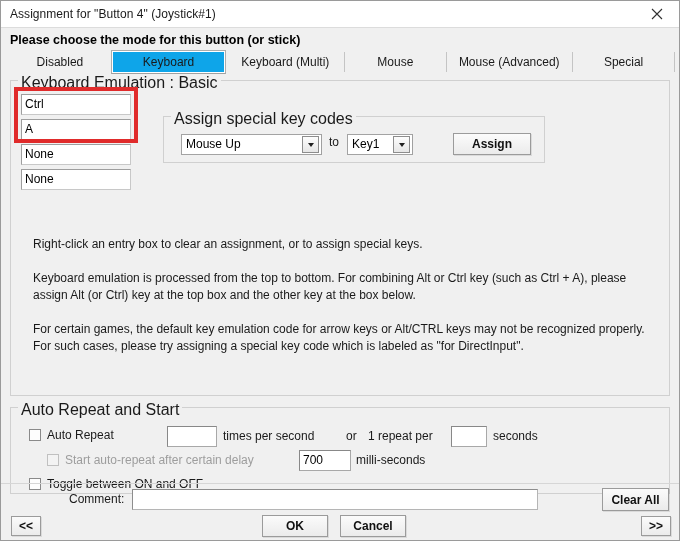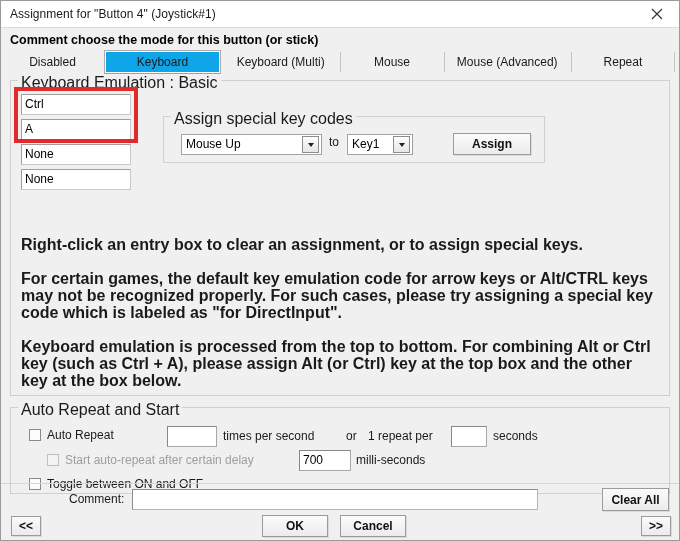--- a/index.html
+++ b/index.html
@@ -63,21 +63,21 @@
     padding: 5px 0 3px 9px;
     color: #000;
     flex: 0 0 auto;
   }
 
   
   .tabstrip {
     height: 24px;
     display: flex;
     align-items: stretch;
-    padding: 0 4px 0 0;
+    padding: 0 4px 0 8px;
     flex: 0 0 auto;
     position: relative;
   }
   .tab {
     display: flex;
     align-items: center;
     justify-content: center;
     font-size: 12px;
     color: #1a1a1a;
     position: relative;
@@ -255,27 +255,26 @@
     justify-content: center;
     cursor: default;
     box-shadow: 1px 1px 0 0 rgba(0,0,0,0.09);
     white-space: nowrap;
     font-weight: bold;
   }
 
   
   .helptext {
     position: absolute;
-    left: 10px;
+    left: 22px;
     top: 155px;
     right: 14px;
-    font-size: 16px;
+    font-size: 12px;
     color: #1a1a1a;
     line-height: 17px;
-    font-weight: bold;
   }
   .helptext p { margin: 0 0 17px 0; }
   .helptext p:last-child { margin-bottom: 0; }
 
   
   .ar-group {
     position: absolute;
     left: 9px;
     top: 333px;
     right: 9px;
@@ -361,40 +360,40 @@
     <div class="titlebar-text">Assignment for "Button 4" (Joystick#1)</div>
     <div class="titlebar-close">
       <span>
         <svg width="12" height="12" viewBox="0 0 12 12">
             <path d="M1 1 L11 11 M11 1 L1 11" stroke="#303030" stroke-width="1.1" fill="none"></path>
           </svg>
       </span>
     </div>
   </div>
 
-  <div class="prompt">Comment choose the mode for this button (or stick)</div>
+  <div class="prompt">Please choose the mode for this button (or stick)</div>
 
   <div class="tabstrip">
     <div class="tab tab-w-disabled">
         <span>Disabled</span>
       </div>
     <div class="tab tab-w-keyboard selected">
         <span>Keyboard</span>
       </div>
     <div class="tab tab-w-kbmulti">
         <span>Keyboard (Multi)</span>
       </div>
     <div class="tab tab-w-mouse">
         <span>Mouse</span>
       </div>
     <div class="tab tab-w-mouseadv">
         <span>Mouse (Advanced)</span>
       </div>
     <div class="tab tab-w-special">
-        <span>Repeat</span>
+        <span>Special</span>
       </div>
     <div class="tabstrip-endline"></div>
   </div>
 
   <div class="main">
 
     <div class="group kb-group">
       <div class="group-title">Keyboard Emulation : Basic</div>
 
       <div class="entry-col">
@@ -424,22 +423,22 @@
             </span>
         </div>
 
         <div class="btn btn-assign">
             <span>Assign</span>
           </div>
       </div>
 
       <div class="helptext">
         <p>Right-click an entry box to clear an assignment, or to assign special keys.</p>
+        <p>Keyboard emulation is processed from the top to bottom.  For combining Alt or Ctrl key (such as Ctrl + A), please assign Alt (or Ctrl) key at the top box and the other key at the box below.</p>
         <p>For certain games, the default key emulation code for arrow keys or Alt/CTRL keys may not be recognized properly. For such cases, please try assigning a special key code which is labeled as "for DirectInput".</p>
-        <p>Keyboard emulation is processed from the top to bottom.  For combining Alt or Ctrl key (such as Ctrl + A), please assign Alt (or Ctrl) key at the top box and the other key at the box below.</p>
       </div>
     </div>
 
     <div class="group ar-group">
       <div class="group-title">Auto Repeat and Start</div>
 
       <div class="row ar-row1">
         <span class="chk"></span>
         <span class="chk-label">Auto Repeat</span>
       </div>

